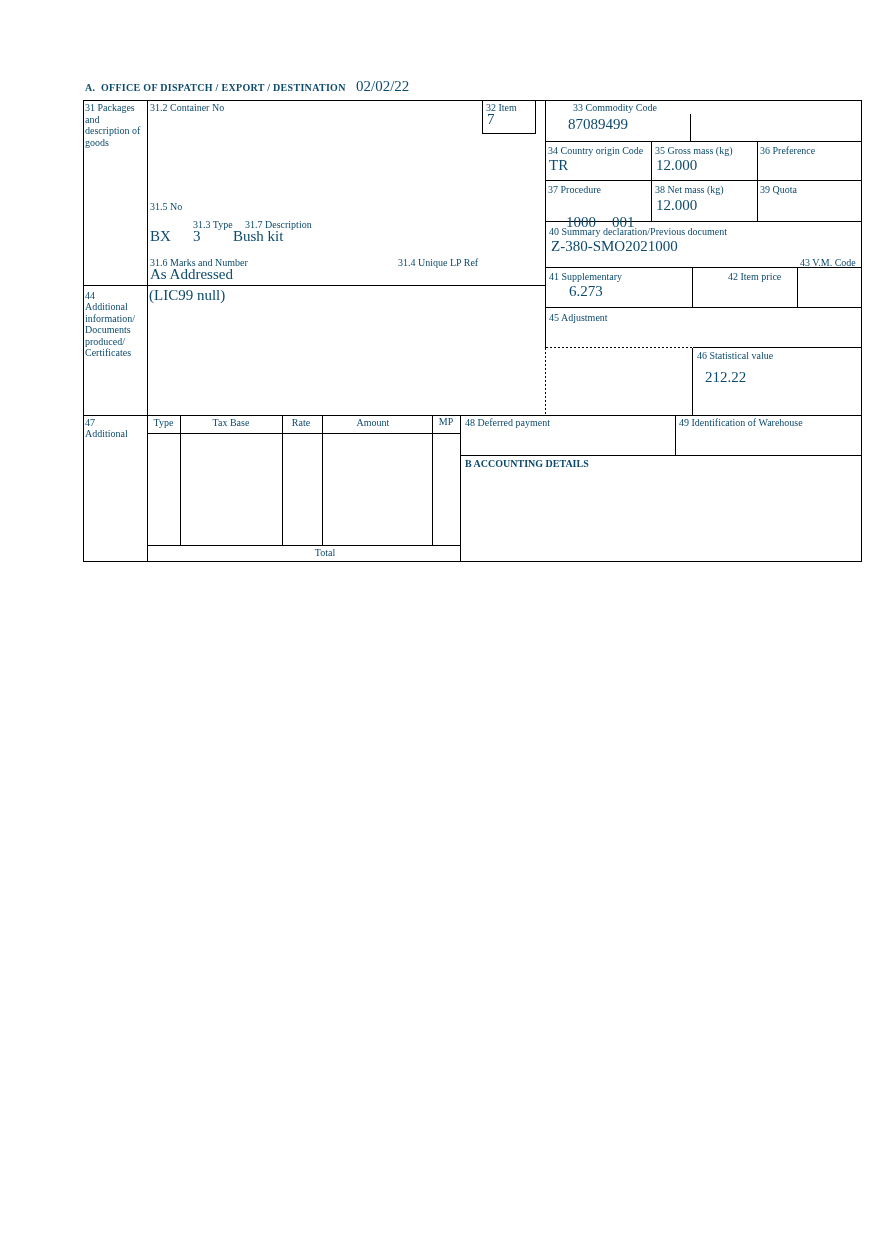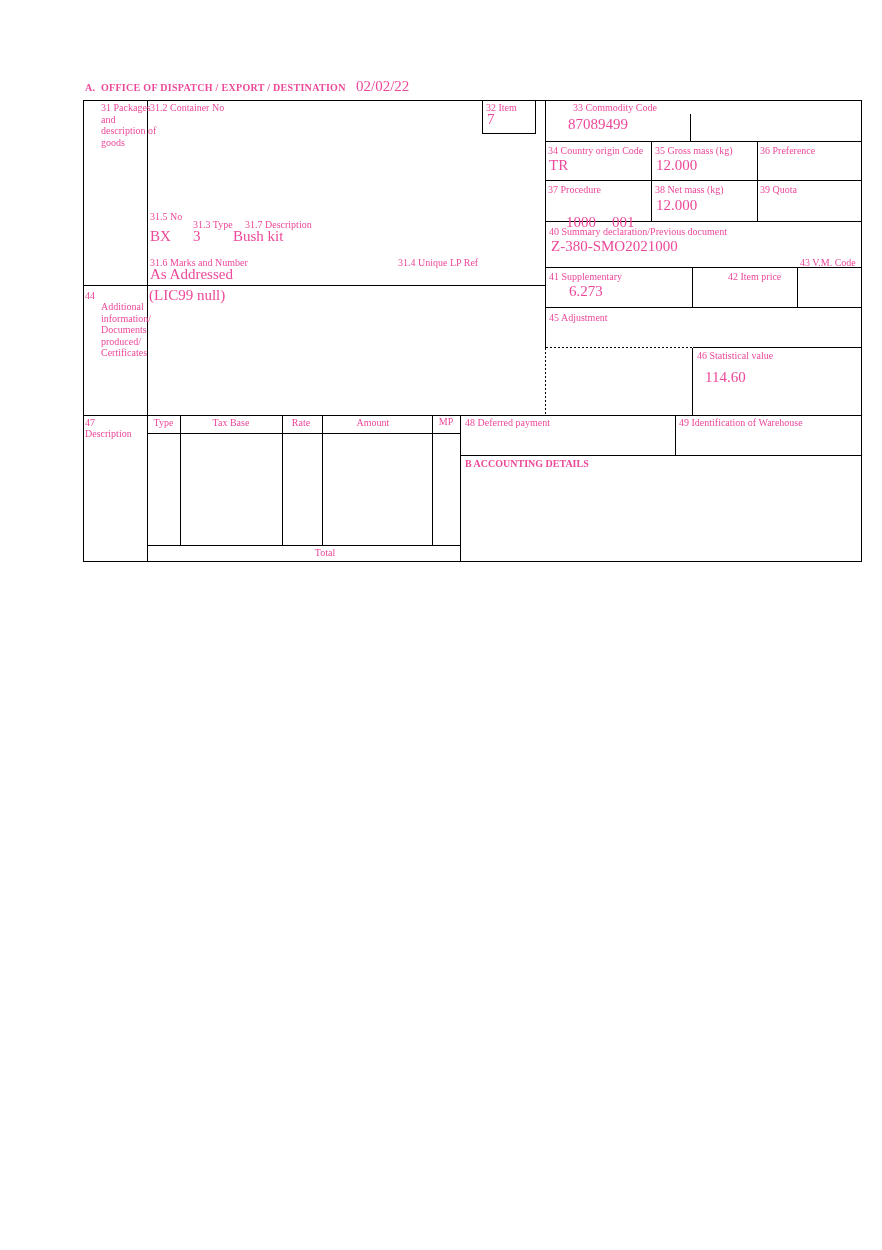--- a/index.html
+++ b/index.html
@@ -1,19 +1,19 @@
 <!DOCTYPE html>
 <html><head>
 <meta charset="utf-8">
 <style>
   html,body{margin:0;padding:0;background:#fff;}
   .page{position:relative;width:882px;height:1250px;background:#ffffff;
-        font-family:"Liberation Serif","DejaVu Serif",serif;color:#ec4899;overflow:hidden;}
+        font-family:"Liberation Serif","DejaVu Serif",serif;color:#0c4a6e;overflow:hidden;}
   .txt{position:absolute;white-space:pre;line-height:1.15;}
-  .wrap{white-space:normal;padding-left:16px;}
+  .wrap{white-space:normal;}
   .lbl{font-size:10px;}
   .val{font-size:15px;}
   .b{font-weight:bold;}
   .ctr{text-align:center;}
   .rgt{text-align:center;}
   svg.grid{position:absolute;left:0;top:0;}
 </style>
 </head>
 <body>
 
@@ -77,21 +77,21 @@
   <div class="txt lbl" style="left:760px;top:145px;">36 Preference</div>
 
   <div class="txt lbl" style="left:548px;top:184px;">37 Procedure</div>
   <div class="txt val" style="left:551px;top:197px;">
     <span>1000</span><span style="margin-left:16px;">001</span>
   </div>
   <div class="txt lbl" style="left:655px;top:184px;">38 Net mass (kg)</div>
   <div class="txt val" style="left:656px;top:197px;">12.000</div>
   <div class="txt lbl" style="left:760px;top:184px;">39 Quota</div>
 
-  <div class="txt lbl" style="left:150px;top:211px;text-align:center;">31.5 No</div>
+  <div class="txt lbl" style="left:150px;top:201px;text-align:center;">31.5 No</div>
   <div class="txt lbl" style="left:193px;top:219px;">31.3 Type</div>
   <div class="txt lbl" style="left:245px;top:219px;">31.7 Description</div>
   <div class="txt val" style="left:150px;top:228px;">BX</div>
   <div class="txt val" style="left:193px;top:228px;">3</div>
   <div class="txt val" style="left:233px;top:228px;">Bush kit</div>
 
   <div class="txt lbl" style="left:549px;top:226px;">40 Summary declaration/Previous document</div>
   <div class="txt val" style="left:551px;top:238px;">Z-380-SMO2021000</div>
 
   <div class="txt lbl" style="left:150px;top:257px;">31.6 Marks and Number</div>
@@ -103,24 +103,24 @@
   <div class="txt lbl" style="left:728px;top:271px;text-align:center;">42 Item price</div>
   <div class="txt lbl" style="left:800px;top:257px;">43 V.M. Code</div>
 
   <div class="txt lbl" style="left:85px;top:290px;">44</div>
   <div class="txt lbl wrap" style="left:85px;top:301px;width:60px;">Additional information/ Documents produced/ Certificates</div>
   <div class="txt val" style="left:149px;top:287px;">(LIC99 null)</div>
 
   <div class="txt lbl" style="left:549px;top:312px;">45 Adjustment</div>
 
   <div class="txt lbl" style="left:697px;top:350px;">46 Statistical value</div>
-  <div class="txt val" style="left:705px;top:369px;">114.60</div>
+  <div class="txt val" style="left:705px;top:369px;">212.22</div>
 
   <div class="txt lbl" style="left:85px;top:417px;">47</div>
-  <div class="txt lbl" style="left:85px;top:428px;">Description</div>
+  <div class="txt lbl" style="left:85px;top:428px;">Additional</div>
 
   <div class="txt lbl ctr" style="left:147px;top:417px;width:33px;">Type</div>
   <div class="txt lbl ctr" style="left:180px;top:417px;width:102px;">Tax Base</div>
   <div class="txt lbl rgt" style="left:282px;top:417px;width:38px;">Rate</div>
   <div class="txt lbl rgt" style="left:322px;top:417px;width:102px;">Amount</div>
   <div class="txt lbl ctr" style="left:432px;top:416px;width:28px;">MP</div>
 
   <div class="txt lbl ctr" style="left:282px;top:547px;width:86px;">Total</div>
 
   <div class="txt lbl" style="left:465px;top:417px;">48 Deferred payment</div>

